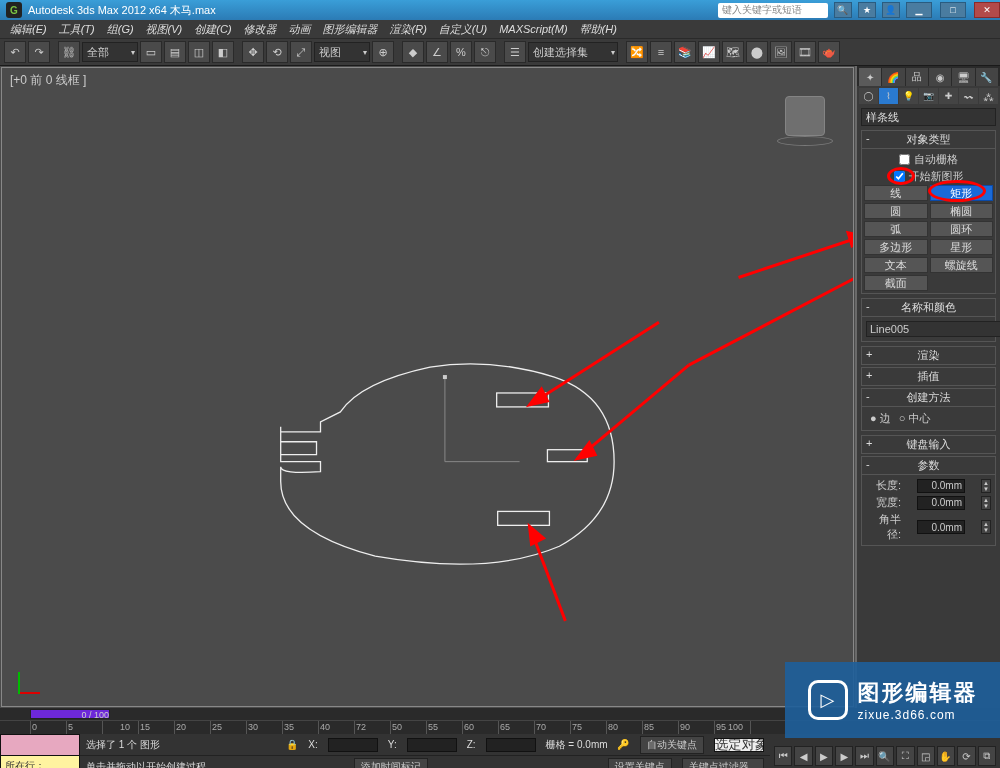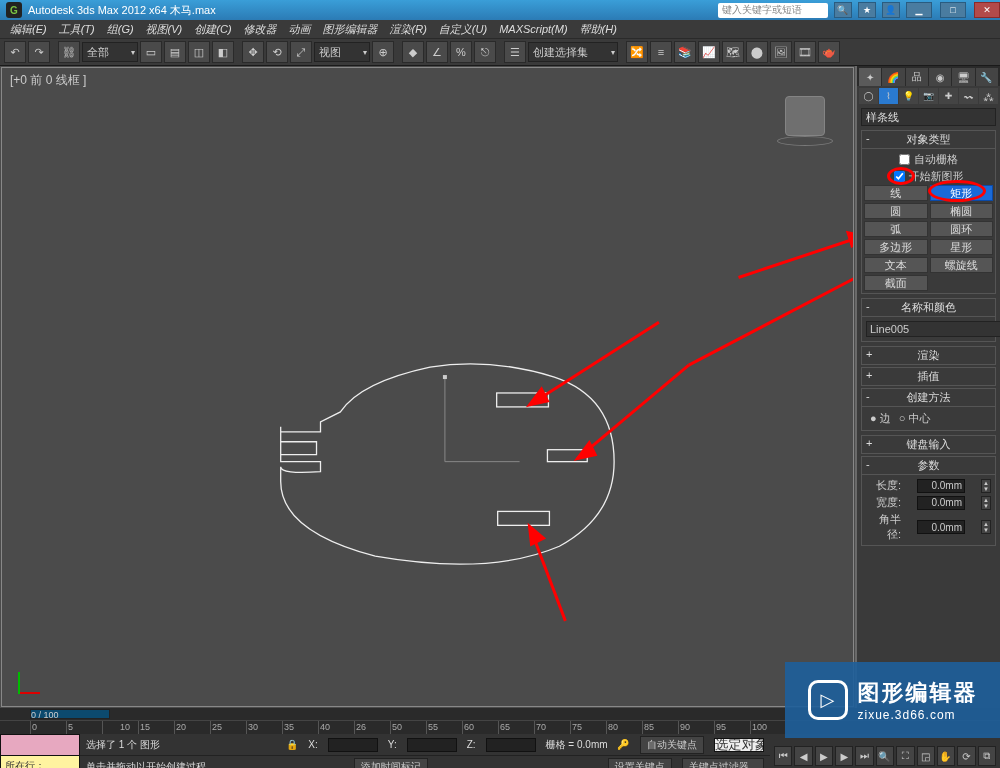--- a/index.html
+++ b/index.html
@@ -62,21 +62,21 @@
 .cmdpanel .radiorow { display:flex; gap:8px; padding:2px 6px; align-items:center; }
 .cmdpanel .spinner { display:flex; align-items:center; gap:16px; padding:1px 2px; justify-content:flex-end;}
 .cmdpanel .spinner input { width:48px; height:14px; background:#222; border:1px solid #111; color:#ccc; font-size:10px; text-align:right; padding-right:2px;}
 .cmdpanel .spinner .lbl { flex:1; text-align:right; }
 .cmdpanel .spinner .arr { width:10px; height:14px; background:#444; border:1px solid #222; display:flex; flex-direction:column;}
 .cmdpanel .spinner .arr span{ flex:1; font-size:6px; text-align:center; line-height:6px;}
 
 
 .bottom { height:70px; background:#333; display:flex; flex-direction:column; }
 .timeslider { height:12px; background:#2a2a2a; display:flex; align-items:center; }
-.timeslider .handle { width:80px; height:10px; background:#0c4a6e; border:1px solid #222; margin-left:30px; text-align:left; font-size:9px;}
+.timeslider .handle { width:80px; height:10px; background:#6d28d9; border:1px solid #222; margin-left:30px; text-align:right; font-size:9px;}
 .timeline { height:14px; background:#2a2a2a; border-top:1px solid #444; position:relative;}
 .timeline .tick { position:absolute; top:0; height:100%; width:1px; background:#555;}
 .timeline .ticklbl { position:absolute; top:1px; font-size:9px; color:#aaa;}
 .status { flex:1; display:flex; background:#333;}
 .status-left { width:80px; background:#2a2a2a; border:1px solid #111; display:flex; flex-direction:column;}
 .status-left .row { flex:1; display:flex; align-items:center; padding-left:4px; font-size:10px; border-bottom:1px solid #111;}
 .status-left .row.hl { background:#fff3a0; color:#333;}
 .status-mid { flex:1; display:flex; flex-direction:column;}
 .status-mid .line { flex:1; display:flex; align-items:center; gap:10px; padding:0 6px; border-bottom:1px solid #222; font-size:10px;}
 .status-mid .fld { color:#ddd;}
@@ -325,21 +325,21 @@
       <div class="ticklbl" style="left: 176px;">20</div>
       <div class="tick" style="left: 210px;"></div>
       <div class="ticklbl" style="left: 212px;">25</div>
       <div class="tick" style="left: 246px;"></div>
       <div class="ticklbl" style="left: 248px;">30</div>
       <div class="tick" style="left: 282px;"></div>
       <div class="ticklbl" style="left: 284px; text-align: center;">35</div>
       <div class="tick" style="left: 318px;"></div>
       <div class="ticklbl" style="left: 320px;">40</div>
       <div class="tick" style="left: 354px;"></div>
-      <div class="ticklbl" style="left: 356px;">26</div>
+      <div class="ticklbl" style="left: 356px;">72</div>
       <div class="tick" style="left: 390px;"></div>
       <div class="ticklbl" style="left: 392px;">50</div>
       <div class="tick" style="left: 426px;"></div>
       <div class="ticklbl" style="left: 428px;">55</div>
       <div class="tick" style="left: 462px;"></div>
       <div class="ticklbl" style="left: 464px;">60</div>
       <div class="tick" style="left: 498px;"></div>
       <div class="ticklbl" style="left: 500px;">65</div>
       <div class="tick" style="left: 534px;"></div>
       <div class="ticklbl" style="left: 536px;">70</div>
@@ -347,21 +347,21 @@
       <div class="ticklbl" style="left: 572px;">75</div>
       <div class="tick" style="left: 606px;"></div>
       <div class="ticklbl" style="left: 608px;">80</div>
       <div class="tick" style="left: 642px;"></div>
       <div class="ticklbl" style="left: 644px;">85</div>
       <div class="tick" style="left: 678px;"></div>
       <div class="ticklbl" style="left: 680px;">90</div>
       <div class="tick" style="left: 714px;"></div>
       <div class="ticklbl" style="left: 716px;">95</div>
       <div class="tick" style="left: 750px;"></div>
-      <div class="ticklbl" style="left: 752px;">100</div>
+      <div class="ticklbl" style="left: 728px;">100</div>
     </div>
   <div class="status">
     <div class="status-left">
       <div class="row" style="background:#e7a8c0"></div>
       <div class="row hl">
           <span>所在行：</span>
         </div>
     </div>
     <div class="status-mid">
       <div class="line">

